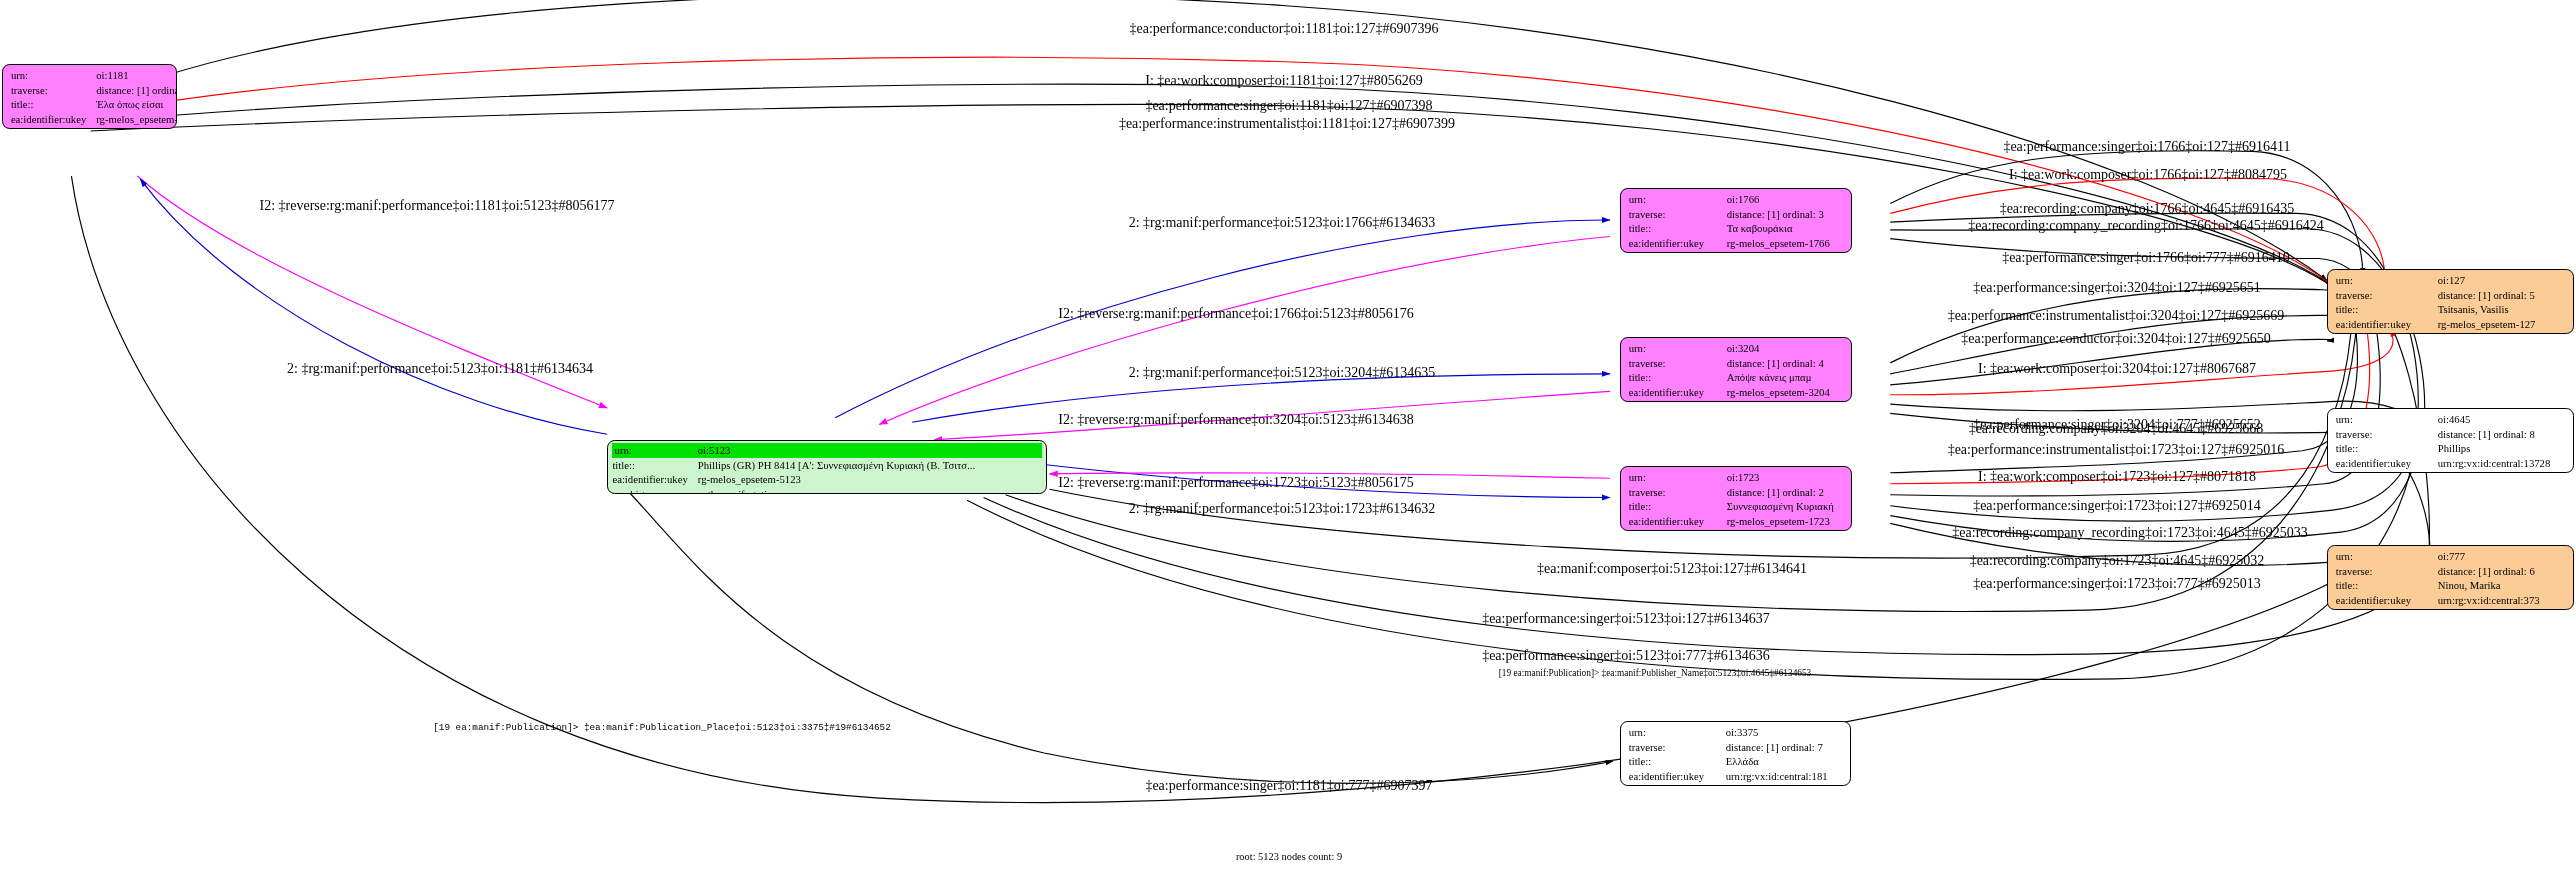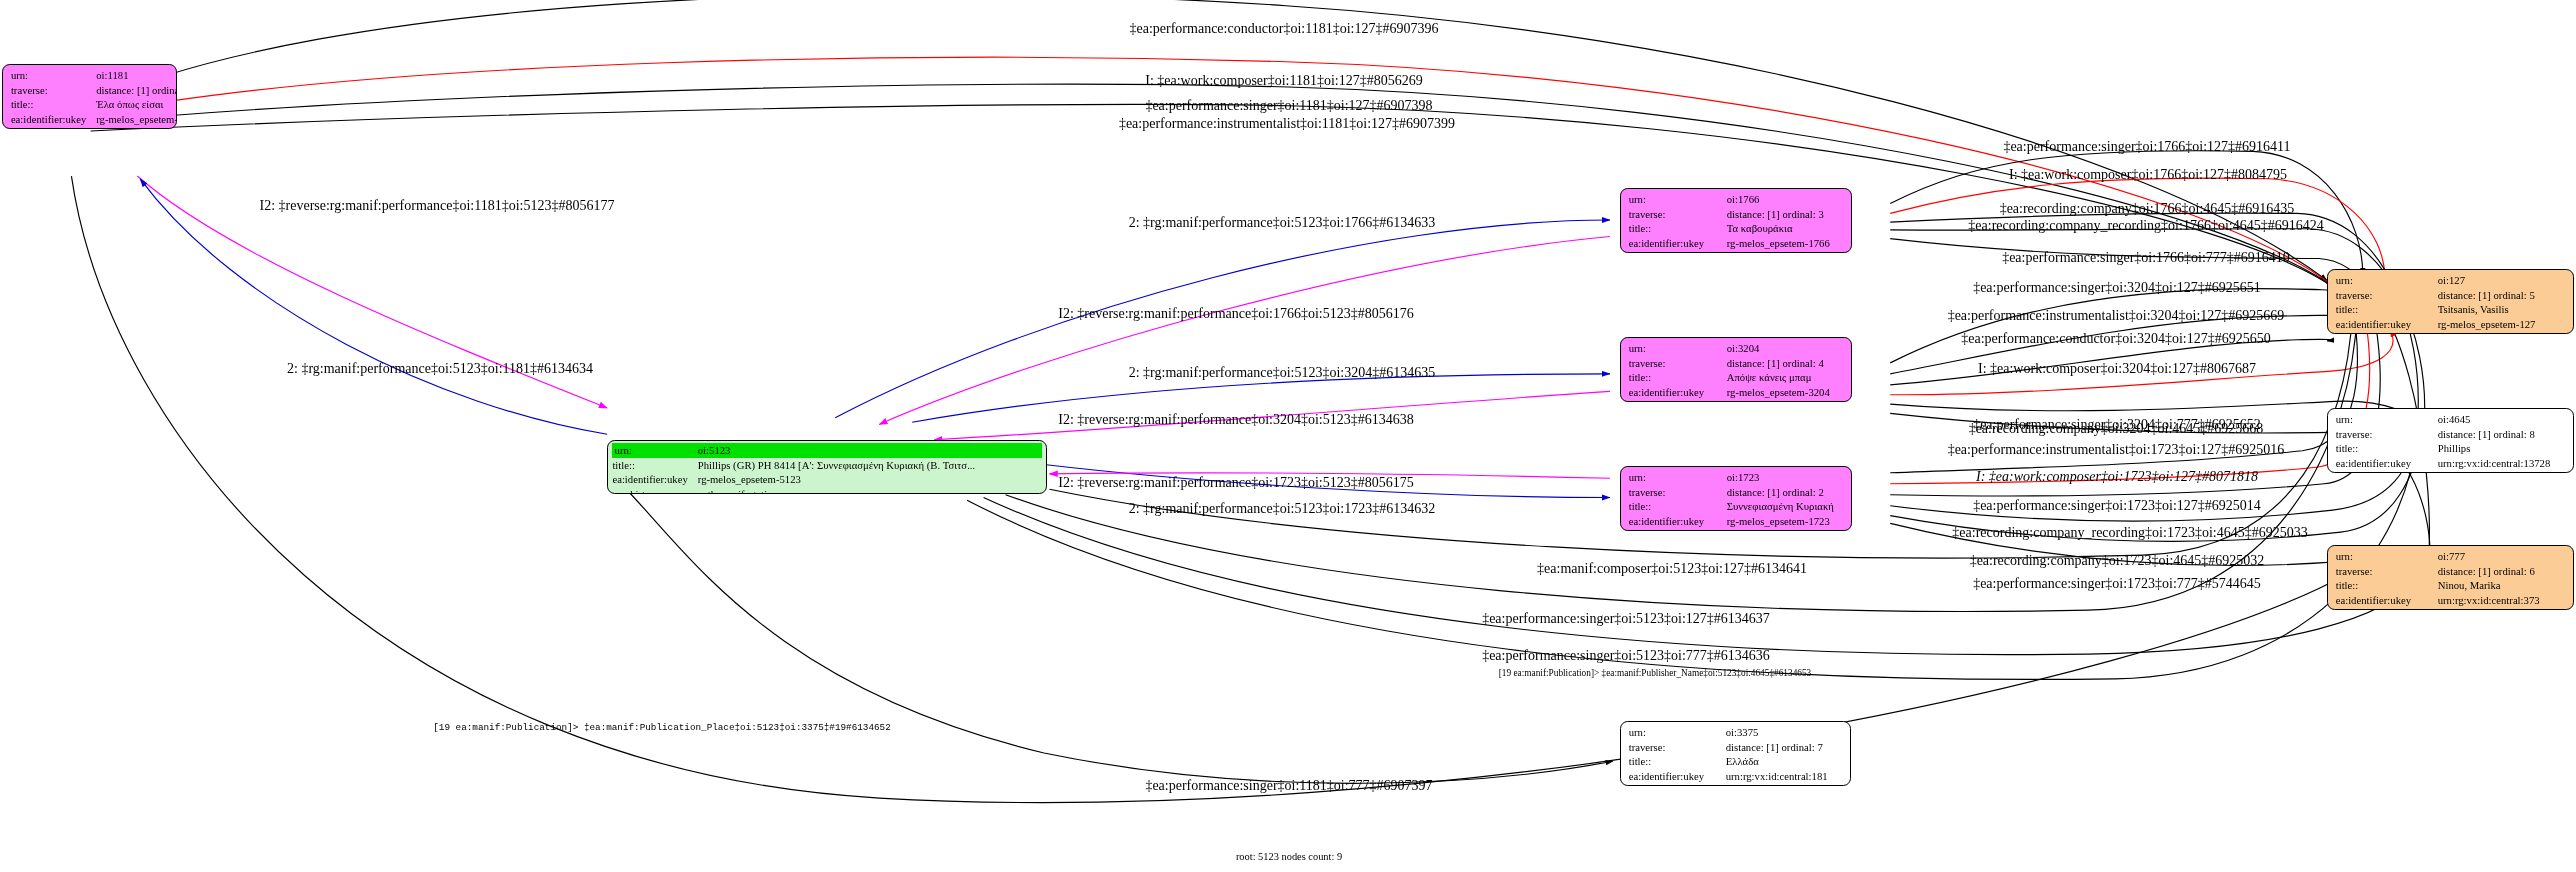--- a/index.html
+++ b/index.html
@@ -412,25 +412,25 @@
       <div class="edge-label" style="left: 2147px; top: 202px;">‡ea:recording:company‡oi:1766‡oi:4645‡#6916435</div>
       <div class="edge-label" style="left: 2146px; top: 219px;">‡ea:recording:company_recording‡oi:1766‡oi:4645‡#6916424</div>
       <div class="edge-label" style="left: 2146px; top: 251px;">‡ea:performance:singer‡oi:1766‡oi:777‡#6916410</div>
       <div class="edge-label" style="left: 2117px; top: 281px;">‡ea:performance:singer‡oi:3204‡oi:127‡#6925651</div>
       <div class="edge-label" style="left: 2116px; top: 309px;">‡ea:performance:instrumentalist‡oi:3204‡oi:127‡#6925669</div>
       <div class="edge-label" style="left: 2116px; top: 332px;">‡ea:performance:conductor‡oi:3204‡oi:127‡#6925650</div>
       <div class="edge-label" style="left: 2117px; top: 362px;">I: ‡ea:work:composer‡oi:3204‡oi:127‡#8067687</div>
       <div class="edge-label" style="left: 2116px; top: 389px; margin-top: 33px;">‡ea:recording:company‡oi:3204‡oi:4645‡#6925668</div>
       <div class="edge-label" style="left: 2117px; top: 418px; text-align: right;">‡ea:performance:singer‡oi:3204‡oi:777‡#6925652</div>
       <div class="edge-label" style="left: 2116px; top: 443px;">‡ea:performance:instrumentalist‡oi:1723‡oi:127‡#6925016</div>
-      <div class="edge-label" style="left: 2117px; top: 470px; font-style: italic;">I: ‡ea:work:composer‡oi:1723‡oi:127‡#8071818</div>
+      <div class="edge-label" style="left: 2117px; top: 470px;">I: ‡ea:work:composer‡oi:1723‡oi:127‡#8071818</div>
       <div class="edge-label" style="left: 2117px; top: 499px; text-align: right;">‡ea:performance:singer‡oi:1723‡oi:127‡#6925014</div>
       <div class="edge-label" style="left: 2117px; top: 526px; margin-left: 13px;">‡ea:recording:company_recording‡oi:1723‡oi:4645‡#6925033</div>
       <div class="edge-label" style="left: 2117px; top: 554px;">‡ea:recording:company‡oi:1723‡oi:4645‡#6925032</div>
-      <div class="edge-label" style="left: 2117px; top: 577px;">‡ea:performance:singer‡oi:1723‡oi:777‡#5744645</div>
+      <div class="edge-label" style="left: 2117px; top: 577px;">‡ea:performance:singer‡oi:1723‡oi:777‡#6925013</div>
       <div class="edge-label" style="left: 1672px; top: 562px;">‡ea:manif:composer‡oi:5123‡oi:127‡#6134641</div>
       <div class="edge-label" style="left: 1626px; top: 612px;">‡ea:performance:singer‡oi:5123‡oi:127‡#6134637</div>
       <div class="edge-label" style="left: 1626px; top: 649px;">‡ea:performance:singer‡oi:5123‡oi:777‡#6134636</div>
       <div class="edge-label sm" style="left: 1655px; top: 669px;">[19 ea:manif:Publication]&gt; ‡ea:manif:Publisher_Name‡oi:5123‡oi:4645‡#6134653</div>
       <div class="edge-label sm" style="left: 662px; top: 723px; font-family: Liberation Mono, monospace;">[19 ea:manif:Publication]&gt; ‡ea:manif:Publication_Place‡oi:5123‡oi:3375‡#19#6134652</div>
       <div class="edge-label" style="left: 1289px; top: 779px;">‡ea:performance:singer‡oi:1181‡oi:777‡#6907397</div>
     </div>
 
   <div class="footer-label" style="left:1289px; top:851px;">root: 5123 nodes count: 9</div>
 

